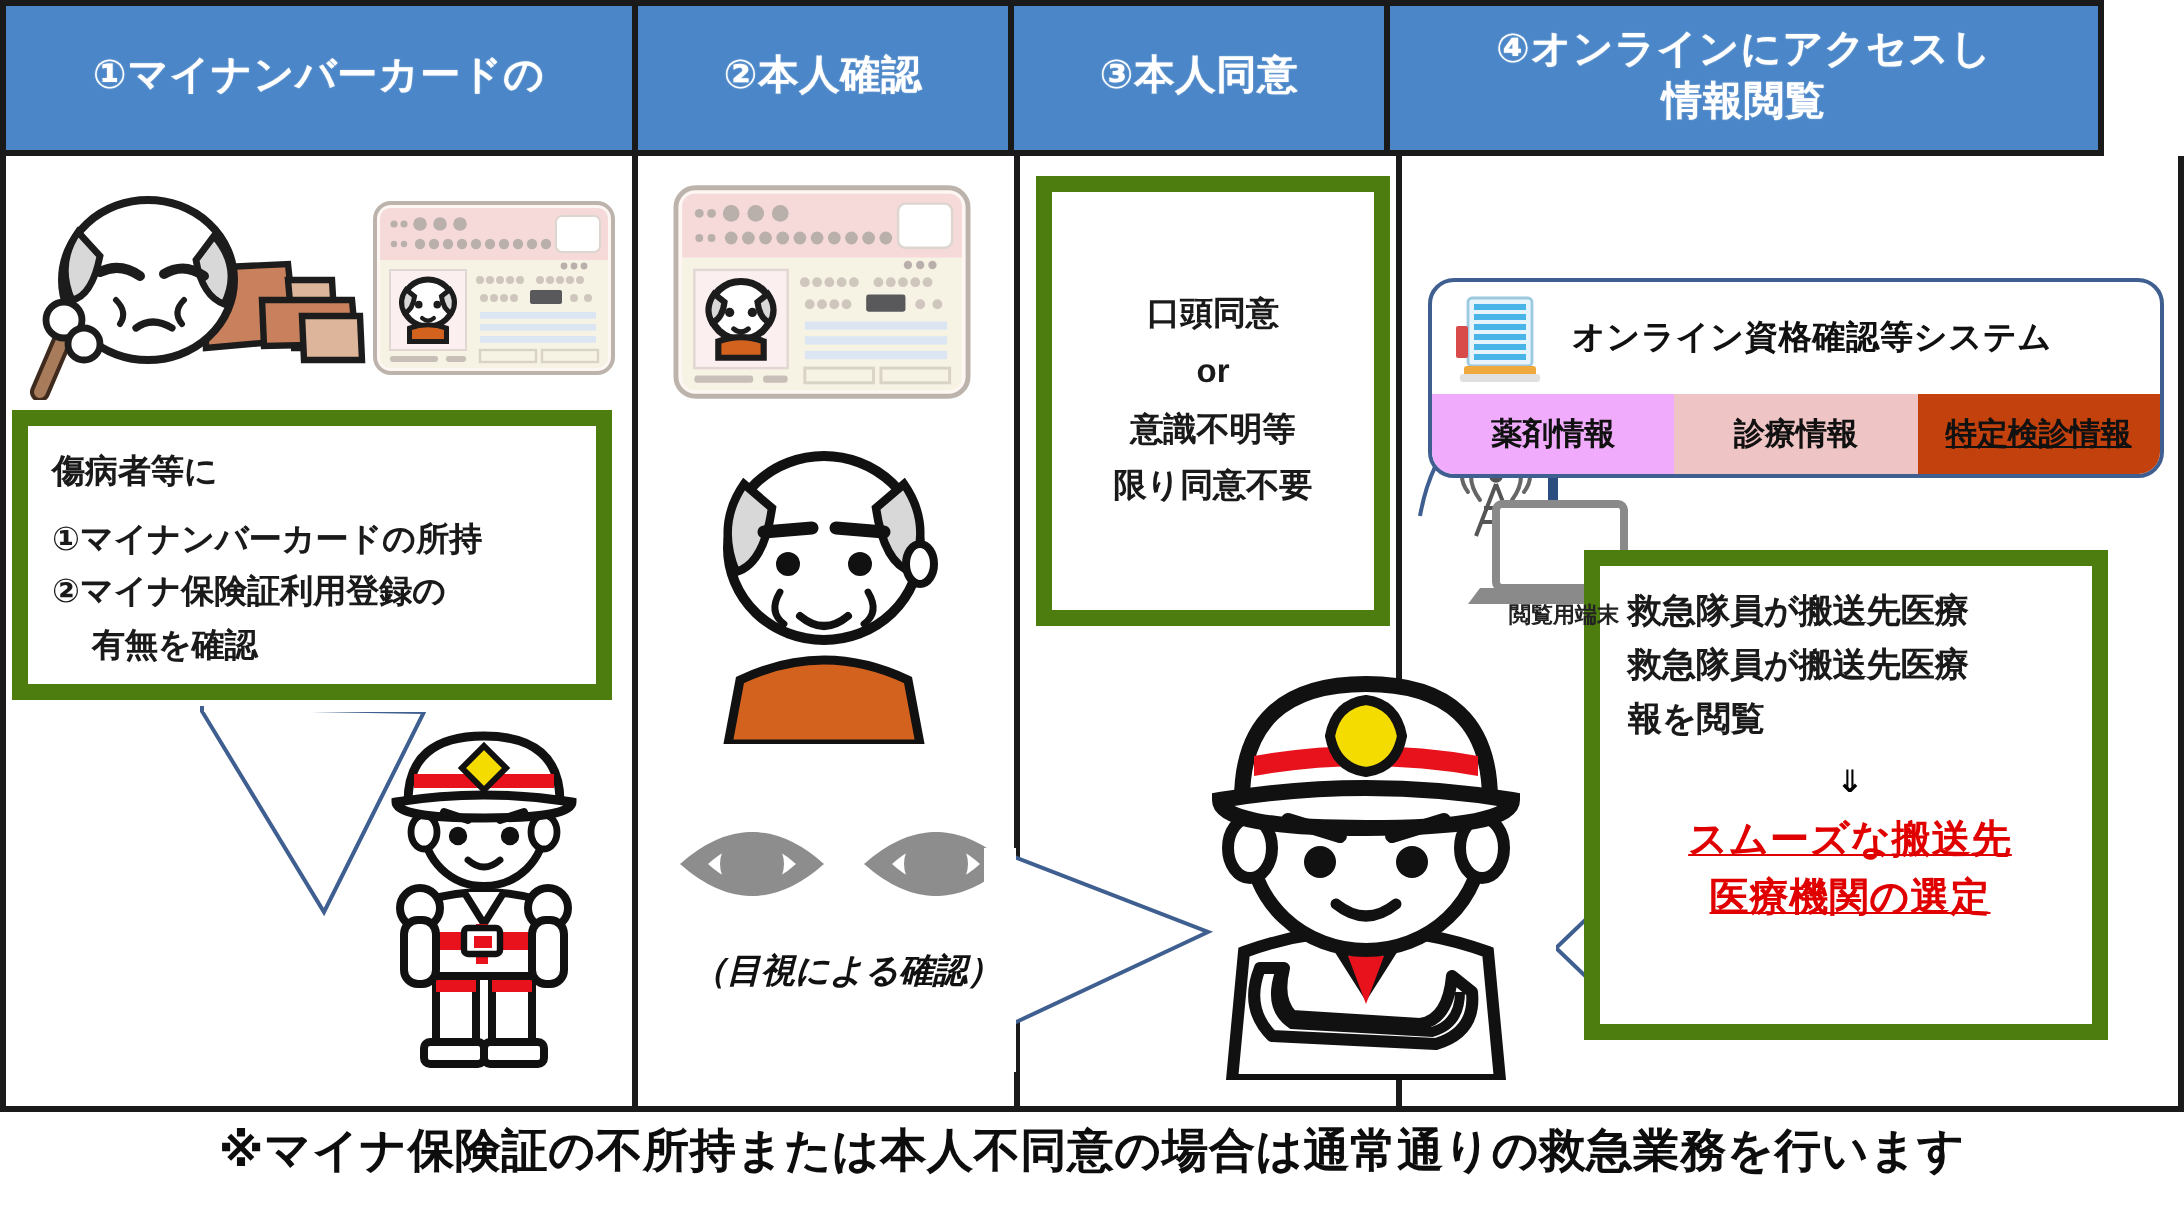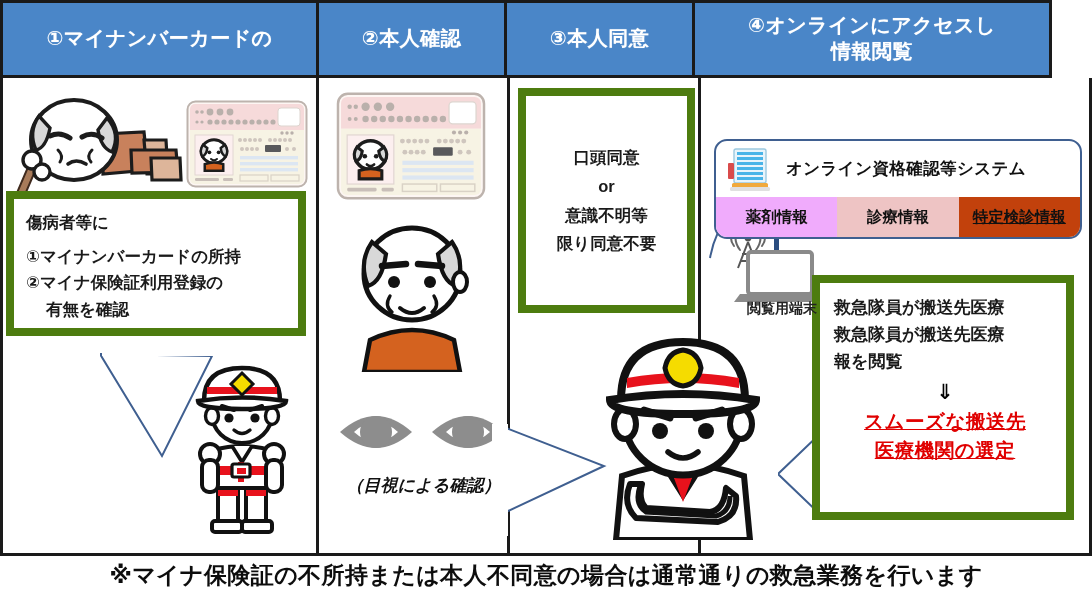--- a/index.html
+++ b/index.html
@@ -57,37 +57,37 @@
     background:#ffffff;
     border:8px solid #4d7c0f;
     box-sizing:border-box;
     z-index:6;
   }
   .box-txt{
     font-weight:bold;color:#1a1a1a;
   }
 
   
-  #box-col1{left:6px;top:191px;width:300px;height:145px;}
+  #box-col1{left:6px;top:205px;width:300px;height:145px;}
   #box-col1 .inner{padding:10px 0 0 12px;font-size:16.5px;line-height:1.62;font-weight:bold;}
   #box-col1 .ln-indent{padding-left:20px;}
   
   .arrow-tail1{
     position:absolute;left:100px;top:348px;width:118px;height:112px;z-index:5;
   }
 
   
   #box-col3{left:518px;top:88px;width:177px;height:225px;}
   #box-col3 .inner{
     height:100%;display:flex;flex-direction:column;align-items:center;justify-content:center;
     font-size:16.5px;line-height:1.74;font-weight:bold;text-align:center;
   }
 
   
-  #box-col4{left:812px;top:275px;width:262px;height:245px;}
+  #box-col4{left:792px;top:275px;width:262px;height:245px;font-family:Liberation Mono, monospace;}
   #box-col4 .inner{padding:12px 10px 0 14px;font-size:17px;line-height:1.58;font-weight:bold;}
   #box-col4 .dblarrow{text-align:center;font-size:21px;line-height:1.1;margin:4px 0 4px 0;}
   #box-col4 .hilite{
     color:#e00000;text-decoration:underline;text-align:center;
     font-size:19.5px;line-height:1.52;font-weight:bold;letter-spacing:.5px;
   }
 
   
   #sys-box{
     position:absolute;left:714px;top:99px;width:368px;height:100px;
@@ -103,21 +103,21 @@
     flex:1;display:flex;align-items:center;justify-content:center;
     font-size:15.5px;font-weight:bold;color:#111;
   }
   .tag.t1{background:#f0abfc;}
   .tag.t2{background:#eec4c4;}
   .tag.t3{background:#c2410c;text-decoration:underline;}
 
   
   #terminal-label{
     position:absolute;left:727px;top:300px;width:110px;text-align:center;
-    font-size:14px;font-weight:bold;color:#222;z-index:7;
+    font-size:11px;font-weight:bold;color:#222;z-index:7;
   }
 
   
   #eyes-label{
     position:absolute;left:331px;top:474px;width:185px;text-align:center;
     font-size:17px;font-weight:bold;color:#111;z-index:7;font-style:italic;
   }
 
   
   #footer{

